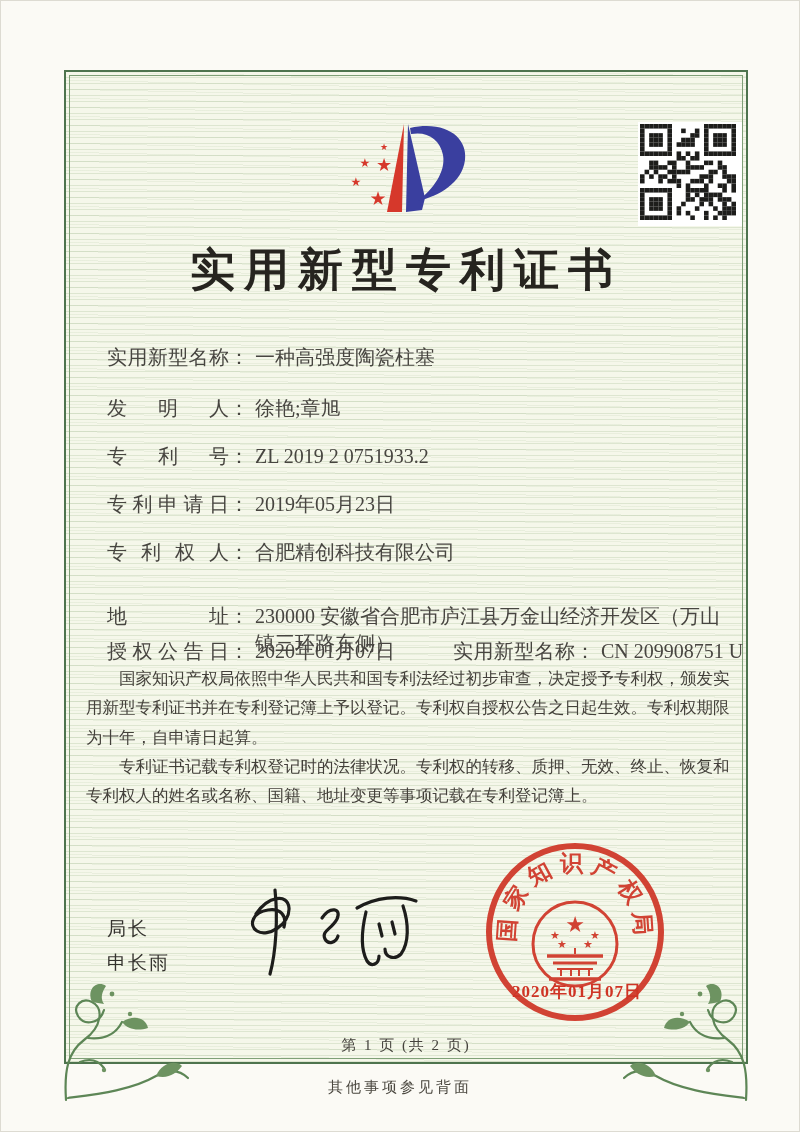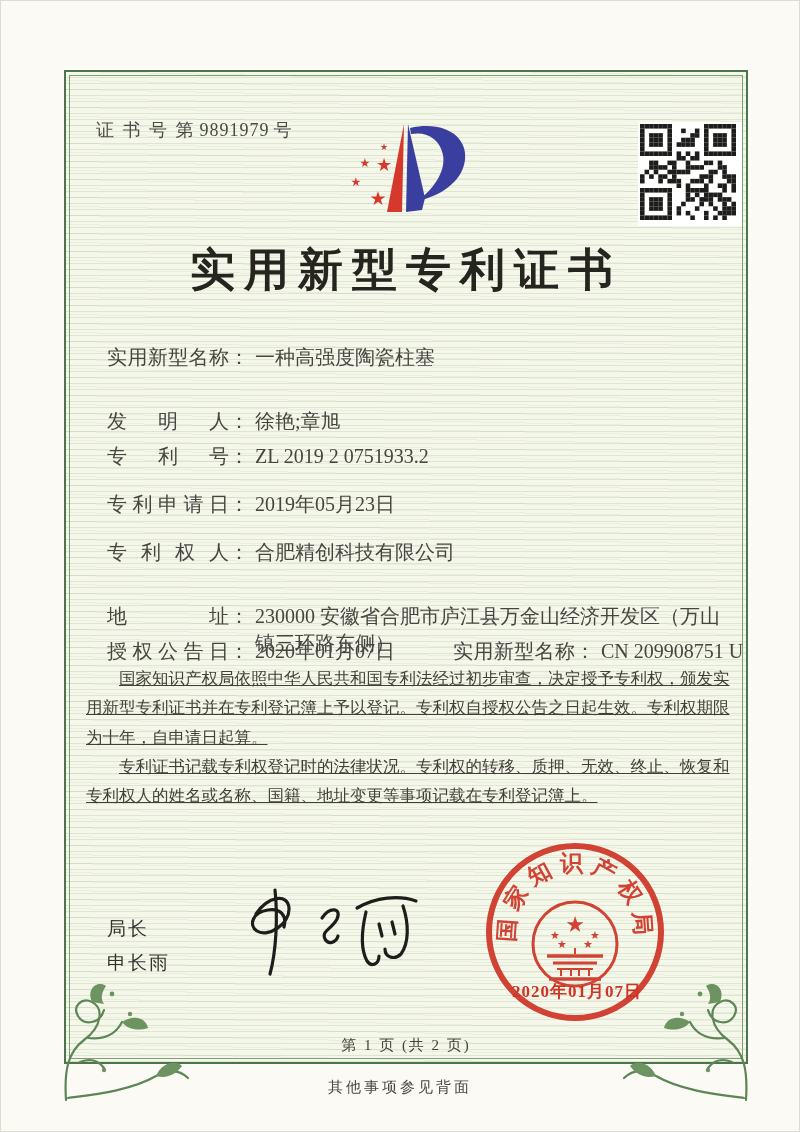--- a/index.html
+++ b/index.html
@@ -24,41 +24,40 @@
   .field-row{position:absolute;left:41px;display:flex;font-size:20px;color:#474540;line-height:27px;}
   .f-label{display:inline-block;width:122px;text-align:justify;text-align-last:justify;flex:none;}
   .f-colon{flex:none;}
   .f-value{margin-left:6px;}
   .addr-value{max-width:470px;}
   .grant-row{gap:58px;}
   .pair{display:flex;}
   
   .body-text{position:absolute;left:20px;top:592px;width:644px;font-size:16.5px;line-height:1.78;
              color:#43403a;}
-  .body-text p{margin:0;text-indent:2em;text-decoration:underline;}
+  .body-text p{margin:0;text-indent:2em;}
   
   .signer{position:absolute;left:41px;top:840px;font-size:19px;color:#34322e;line-height:34px;letter-spacing:2px;}
   .signature{position:absolute;left:160px;top:806px;width:210px;height:105px;}
   .seal{position:absolute;left:417px;top:768px;width:184px;height:184px;}
   .seal-date{position:absolute;left:421px;top:908px;width:180px;text-align:center;
              font-size:17px;font-weight:700;color:#cf3425;letter-spacing:1px;}
   .page-indicator{position:absolute;left:0;top:964px;width:100%;text-align:center;font-size:15px;color:#44423c;letter-spacing:2px;}
   .back-note{position:absolute;left:0;top:1078px;width:100%;text-align:center;font-size:15px;color:#4a473f;letter-spacing:3px;}
   .ornament{position:absolute;width:140px;height:130px;}
   .orn-left{left:-8px;top:902px;}
   .orn-right{right:-8px;top:902px;transform:scaleX(-1);}
 </style>
 </head>
 <body>
 
 <div class="page">
   <div class="frame">
     <div class="frame-inner"></div>
 
-    <div class="cert-no"><span>证 书 号 第</span><span class="num">9891979</span><span>号</span></div>
 
     <div class="logo">
       <svg width="150" height="132" viewBox="0 0 150 132">
         <path d="M72,24 L55,112 L70,112 Z" fill="#d6382b"></path>
         <path d="M76,24 L74,112 L90,110 L93,98 Z" fill="#3a3f9f"></path>
         <path d="M78,28 C114,20 136,38 133,60 C130,83 107,96 86,101 C101,89 114,72 111,55 C108,39 95,31 79,34 Z" fill="#3a3f9f"></path>
       </svg>
       <span class="lstar" style="left:52px;top:47px;font-size:9px;">★</span>
       <span class="lstar" style="left:33px;top:63px;font-size:12px;">★</span>
       <span class="lstar" style="left:52px;top:65px;font-size:18px;">★</span>
@@ -288,21 +287,21 @@
         </svg>
     </div>
 
     <div class="title">实用新型专利证书</div>
 
     <div class="field-row" style="top:272px;">
       <span class="f-label">实用新型名称</span>
         <span class="f-colon">：</span>
         <span class="f-value">一种高强度陶瓷柱塞</span>
     </div>
-    <div class="field-row" style="top:323px;margin-top:13px;">
+    <div class="field-row" style="top:323px;">
       <span class="f-label">发明人</span>
         <span class="f-colon">：</span>
         <span class="f-value">徐艳;章旭</span>
     </div>
     <div class="field-row" style="top:371px;">
       <span class="f-label">专利号</span>
         <span class="f-colon">：</span>
         <span class="f-value">ZL 2019 2 0751933.2</span>
     </div>
     <div class="field-row" style="top:419px;">

